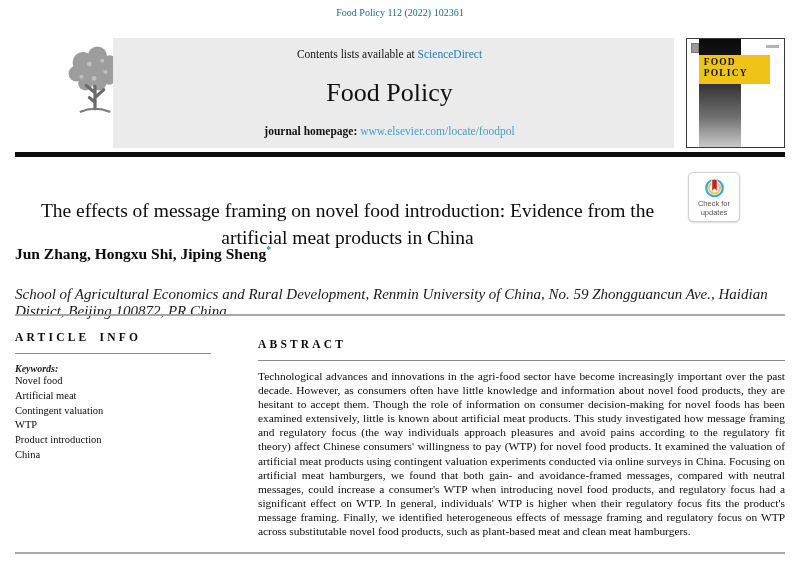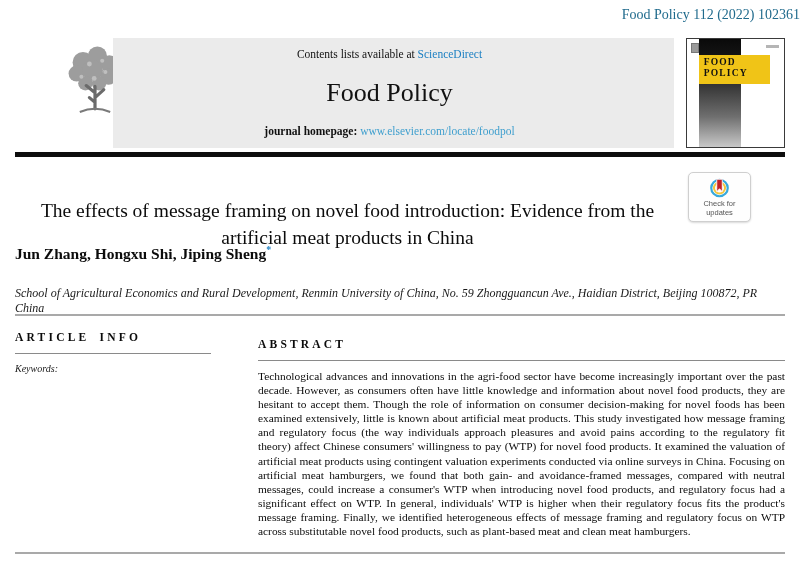--- a/index.html
+++ b/index.html
@@ -8,21 +8,21 @@
     --homepage-link:#3f9fce;
     --elsevier-orange:#e87511;
     --cover-yellow:#f0c417;
     --banner-gray:#ebebeb;
   }
   *{margin:0;padding:0;box-sizing:border-box;}
   html,body{background:#fff;}
   body{width:800px;height:561px;font-family:"Liberation Serif",serif;color:#111;position:relative;overflow:hidden;}
   .page{position:relative;width:800px;height:561px;background:#fff;}
 
-  .citation-bar{position:absolute;top:7px;left:0;right:0;text-align:right;font-size:14px;color:var(--citation-link);}
+  .citation-bar{position:absolute;top:7px;left:0;right:0;text-align:center;font-size:10px;color:var(--citation-link);}
 
   .header{position:absolute;top:38px;left:15px;width:770px;height:110px;}
 
   .logo{position:absolute;left:0;top:0;width:98px;height:110px;display:flex;align-items:flex-start;justify-content:flex-start;cursor:pointer;margin-left:44px;}
   .logo svg{width:72px;height:84px;display:block;}
   .logo-text{color:var(--elsevier-orange);font-size:16px;font-weight:bold;letter-spacing:.5px;margin-top:-2px;}
 
   .banner{position:absolute;left:98px;top:0;width:561px;height:110px;background:var(--banner-gray);display:flex;flex-direction:column;align-items:center;justify-content:space-between;padding:10px 8px 11px 0;}
   .contents-line{font-size:11.5px;color:#111;}
   .contents-line a,.link{color:var(--link-blue);text-decoration:none;cursor:pointer;}
@@ -31,36 +31,36 @@
   .homepage-line .url{color:var(--homepage-link);font-weight:400;cursor:pointer;}
 
   .cover{position:absolute;left:671px;top:0;width:99px;height:110px;background:#fff;border:1px solid #3a3a3a;cursor:pointer;}
   .cover-strip{position:absolute;left:12%;top:0;width:44%;height:100%;background:linear-gradient(180deg,#0a0a0a 0%,#1c1c1c 30%,#6f6f6f 72%,#c8c8c8 100%);}
   .cover-band{position:absolute;left:12%;top:15%;width:74%;height:27%;background:var(--cover-yellow);padding:2px 0 0 5px;font-weight:bold;font-size:9.5px;line-height:10.5px;letter-spacing:1.2px;color:#111;}
   .cover-emblem{position:absolute;left:4%;top:4%;width:8px;height:10px;background:#9a9a9a;border:1px solid #777;}
   .cover-issn{position:absolute;right:5%;top:6%;width:13px;height:3px;background:#b5b5b5;}
 
   .rule-black{position:absolute;top:152px;left:15px;width:770px;height:5px;background:#0d0d0d;}
 
-  .badge{position:absolute;left:688px;top:172px;width:63px;height:50px;border:1px solid #cfcfcf;border-radius:5px;background:#fefefe;box-shadow:0 1px 2px rgba(0,0,0,.15);display:flex;flex-direction:column;align-items:center;justify-content:center;font-family:"Liberation Sans",sans-serif;font-size:7.5px;line-height:8.5px;color:#555;cursor:pointer;}
+  .badge{position:absolute;left:688px;top:172px;width:52px;height:50px;border:1px solid #cfcfcf;border-radius:5px;background:#fefefe;box-shadow:0 1px 2px rgba(0,0,0,.15);display:flex;flex-direction:column;align-items:center;justify-content:center;font-family:"Liberation Sans",sans-serif;font-size:7.5px;line-height:8.5px;color:#555;cursor:pointer;}
   .badge svg{display:block;margin-bottom:1px;}
 
   .title{position:absolute;top:197px;left:15px;width:665px;font-size:19.5px;line-height:27px;color:#0b0b0b;}
 
   .authors{position:absolute;top:244px;left:15px;font-size:15.5px;color:#0b0b0b;font-weight:bold;}
   .authors sup{color:var(--link-blue);font-size:10px;cursor:pointer;}
 
-  .affiliation{position:absolute;top:286px;left:15px;width:760px;font-style:italic;font-size:12px;color:#1a1a1a;}
+  .affiliation{position:absolute;top:286px;left:15px;width:760px;font-style:italic;font-size:15px;color:#1a1a1a;}
 
   .rule-gray-full{position:absolute;top:314px;left:15px;width:770px;height:2px;background:#a9a9a9;}
 
   .info-col{position:absolute;top:331px;left:15px;width:196px;}
   .section-heading{font-size:11.5px;font-weight:bold;letter-spacing:3.2px;word-spacing:4px;color:#0b0b0b;}
   .col-rule{margin-top:10px;height:1px;background:#8a8a8a;}
-  .keywords-label{margin-top:9px;font-style:italic;font-size:10px;color:#1a1a1a;}
+  .keywords-label{margin-top:9px;font-style:italic;font-size:10px;color:#1a1a1a;font-weight:bold;}
   .keywords-list div{font-size:10.5px;line-height:14.8px;color:#0b0b0b;}
 
   .abs-col{position:absolute;top:338px;left:258px;width:527px;}
   .abs-text{margin-top:8px;font-size:11.4px;line-height:14.1px;text-align:justify;color:#0b0b0b;}
 
   .rule-bottom{position:absolute;top:552px;left:15px;width:770px;height:2px;background:#a9a9a9;}
 </style>
 </head>
 <body>
 
@@ -131,20 +131,28 @@
   <div class="authors"><span>Jun Zhang, Hongxu Shi, Jiping Sheng</span><sup>*</sup></div>
 
   <div class="affiliation">School of Agricultural Economics and Rural Development, Renmin University of China, No. 59 Zhongguancun Ave., Haidian District, Beijing 100872, PR China</div>
 
   <div class="rule-gray-full"></div>
 
   <div class="info-col">
     <div class="section-heading">ARTICLE INFO</div>
     <div class="col-rule"></div>
     <div class="keywords-label">Keywords:</div>
+    <div class="keywords-list">
+        <div>Novel food</div>
+        <div>Artificial meat</div>
+        <div>Contingent valuation</div>
+        <div>WTP</div>
+        <div>Product introduction</div>
+        <div>China</div>
+      </div>
   </div>
 
   <div class="abs-col">
     <div class="section-heading">ABSTRACT</div>
     <div class="col-rule"></div>
     <div class="abs-text">Technological advances and innovations in the agri-food sector have become increasingly important over the past decade. However, as consumers often have little knowledge and information about novel food products, they are hesitant to accept them. Though the role of information on consumer decision-making for novel foods has been examined extensively, little is known about artificial meat products. This study investigated how message framing and regulatory focus (the way individuals approach pleasures and avoid pains according to the regulatory fit theory) affect Chinese consumers' willingness to pay (WTP) for novel food products. It examined the valuation of artificial meat products using contingent valuation experiments conducted via online surveys in China. Focusing on artificial meat hamburgers, we found that both gain- and avoidance-framed messages, compared with neutral messages, could increase a consumer's WTP when introducing novel food products, and regulatory focus had a significant effect on WTP. In general, individuals' WTP is higher when their regulatory focus fits the product's message framing. Finally, we identified heterogeneous effects of message framing and regulatory focus on WTP across substitutable novel food products, such as plant-based meat and clean meat hamburgers.</div>
   </div>
 
   <div class="rule-bottom"></div>
 

